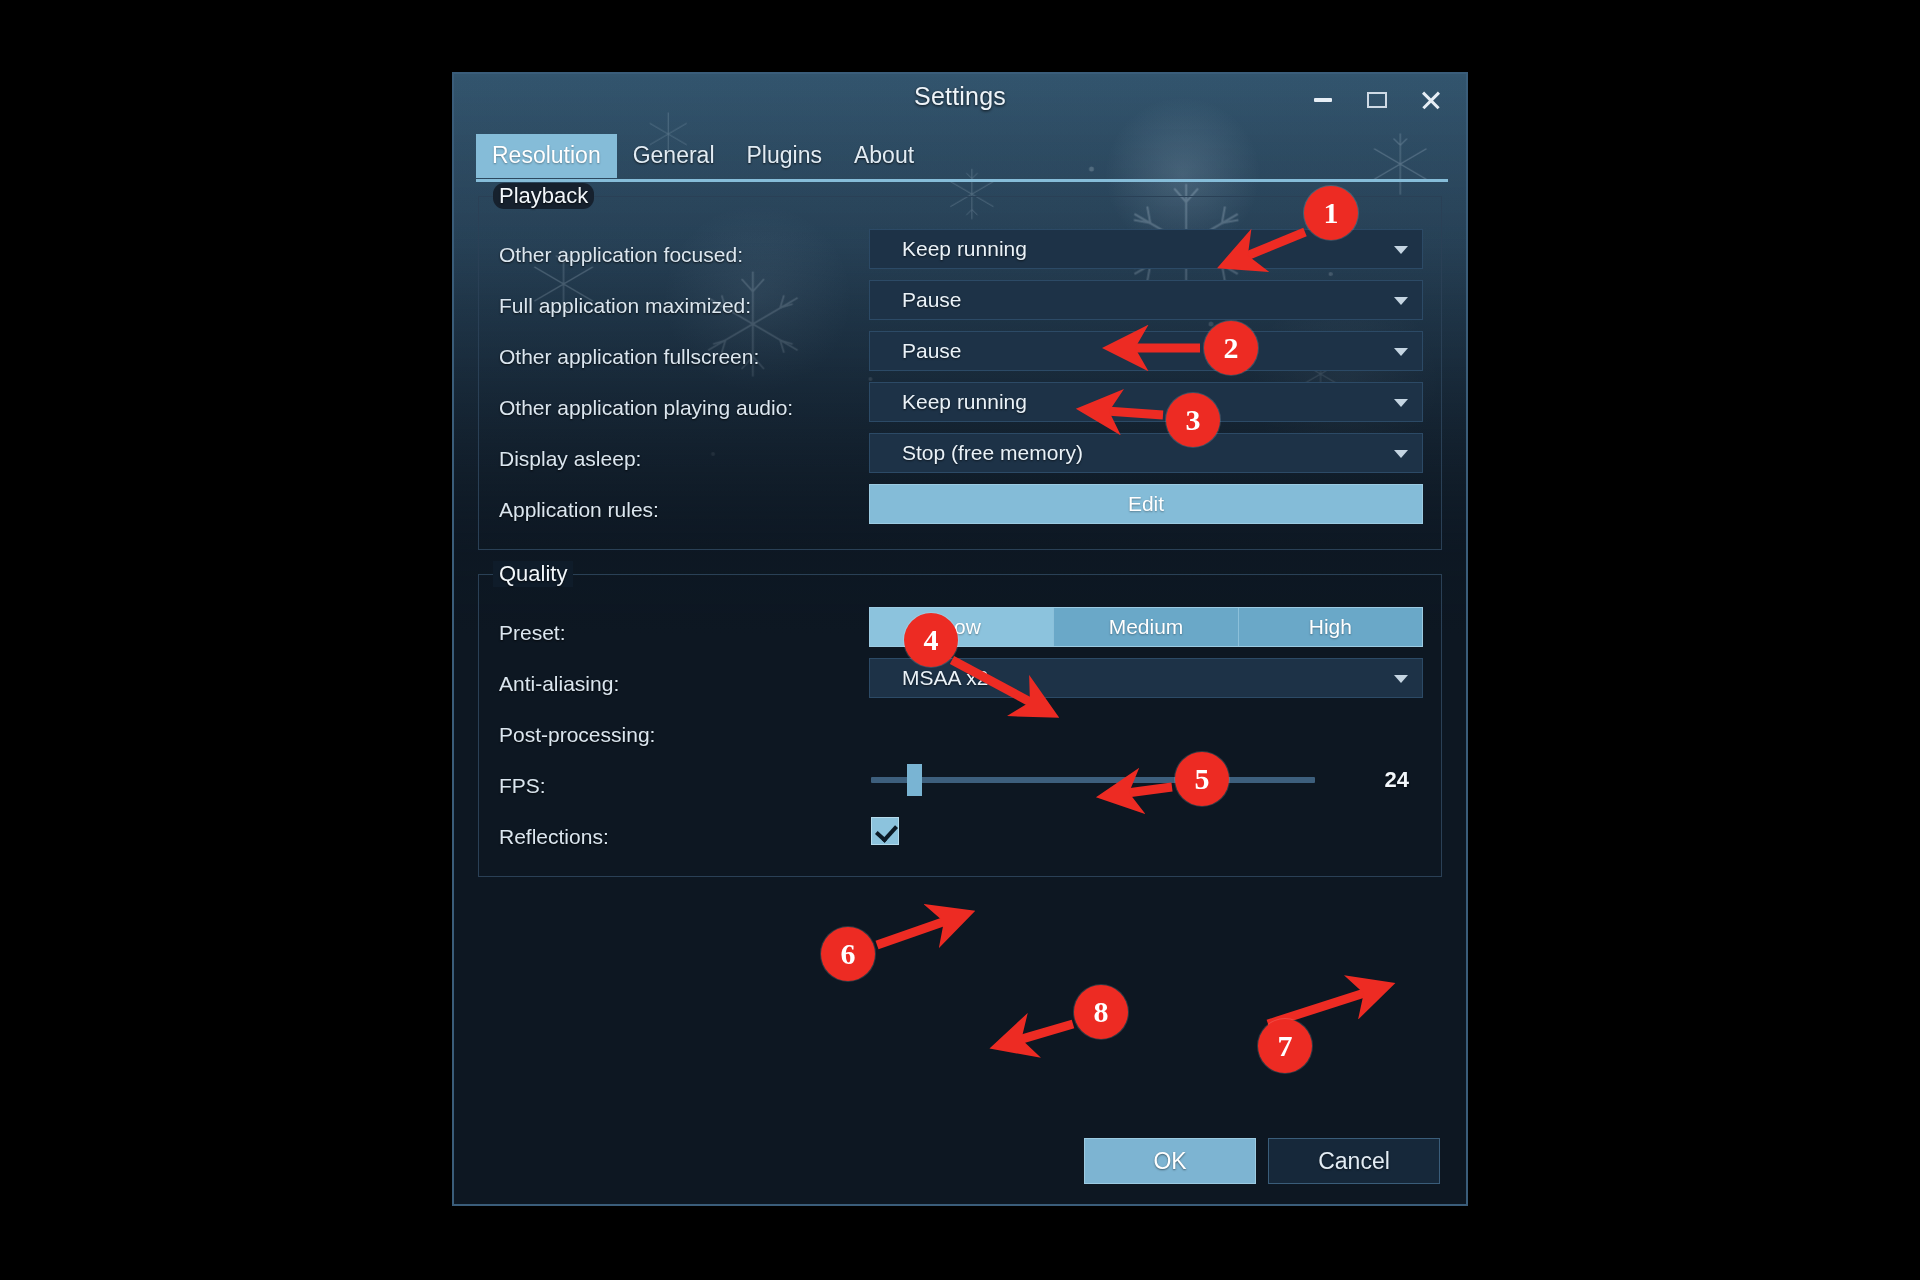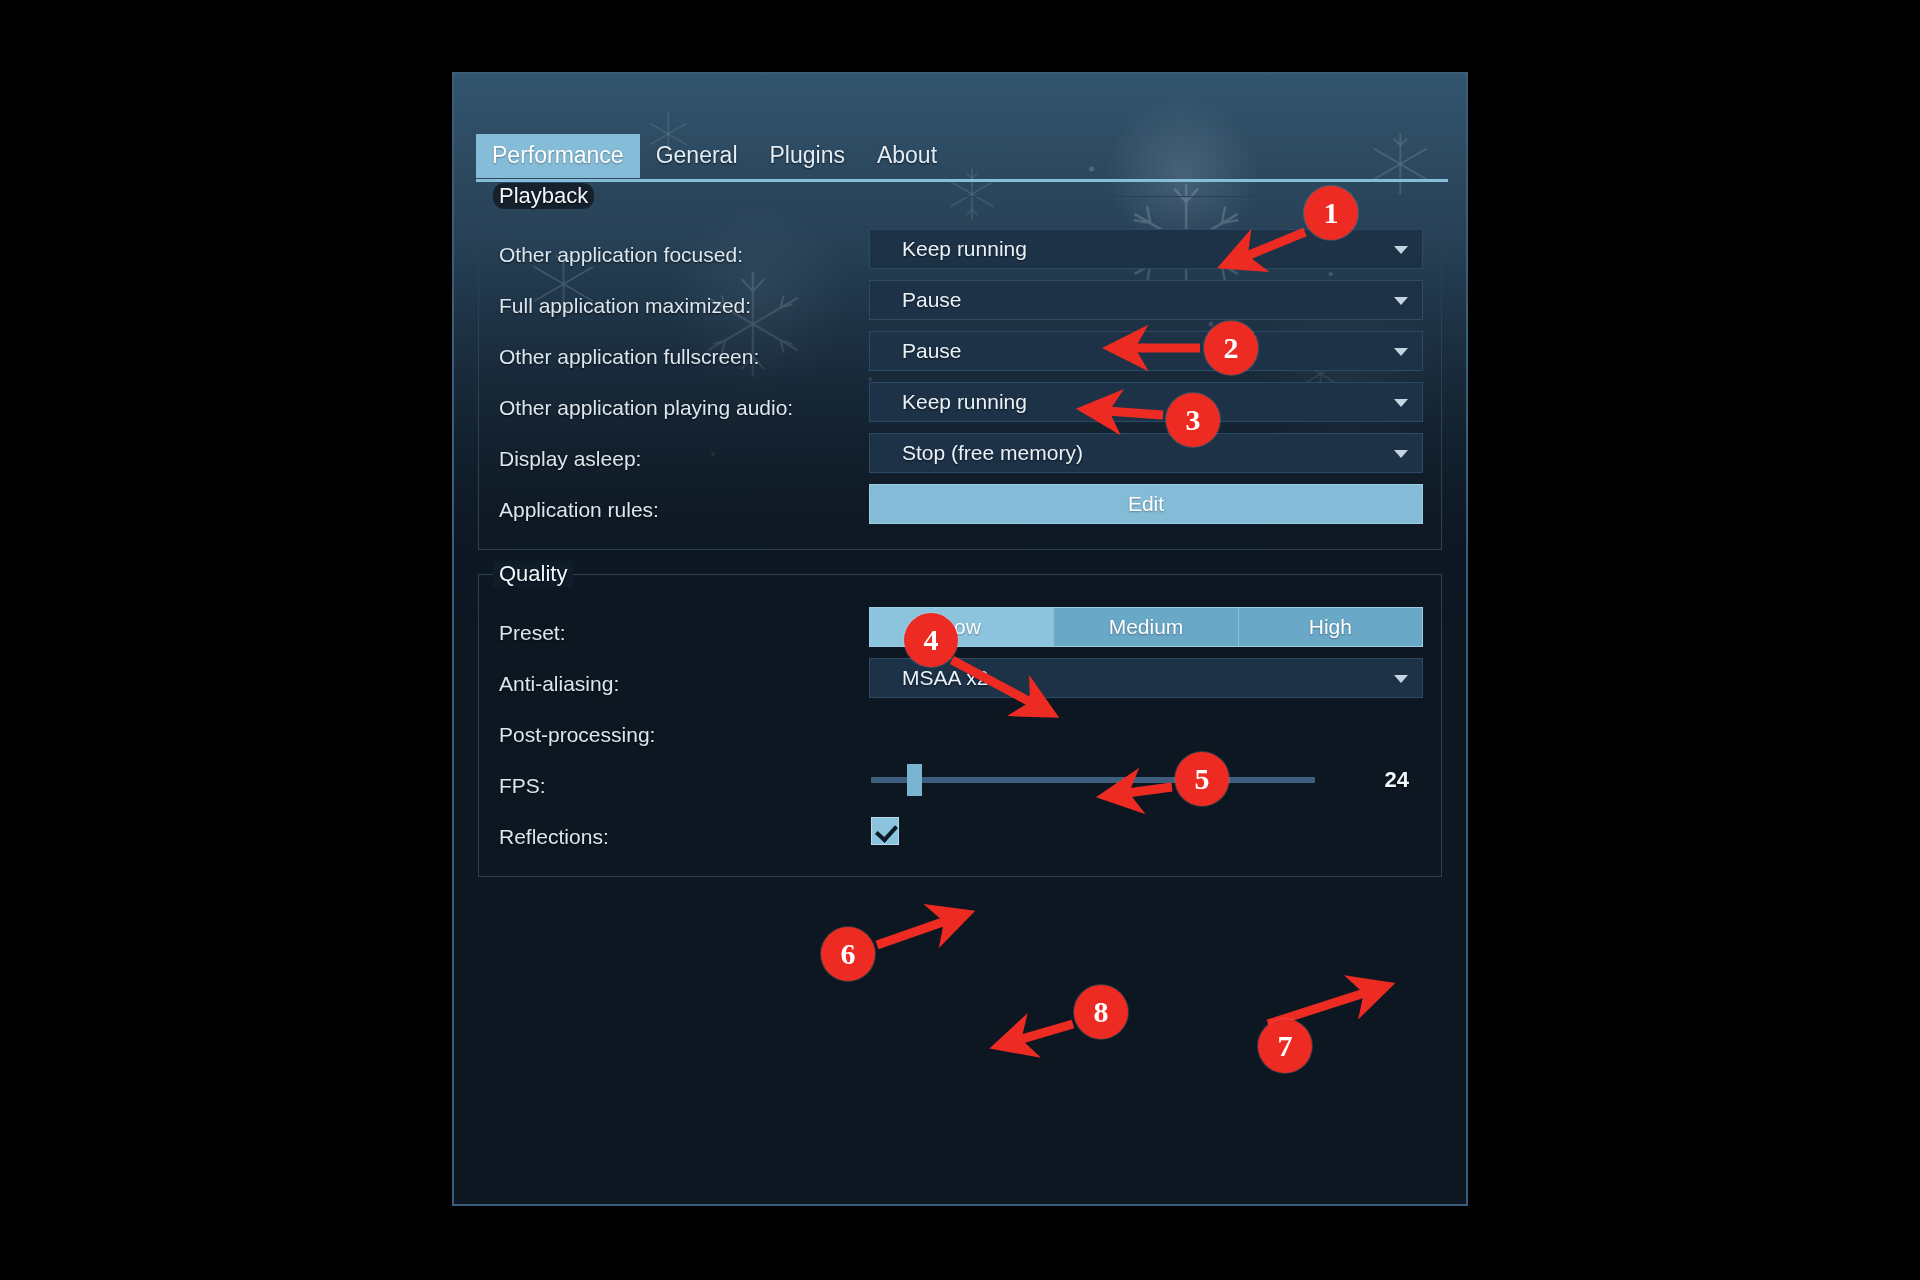--- a/index.html
+++ b/index.html
@@ -223,23 +223,37 @@
             <circle cx="760" cy="250" r="2.5"></circle>
           <circle cx="880" cy="200" r="2"></circle>
             <circle cx="260" cy="380" r="2"></circle>
           <circle cx="600" cy="420" r="1.8"></circle>
             <circle cx="150" cy="330" r="1.8"></circle>
         </g>
       </svg>
       <div class="panel-veil"></div>
     </div>
 
+    <div class="titlebar">
+      <div class="title-text">Settings</div>
+      <div class="wbtns">
+        <div class="wbtn">
+            <span class="ic-min"></span>
+          </div>
+        <div class="wbtn">
+            <span class="ic-max"></span>
+          </div>
+        <div class="wbtn">
+            <span class="ic-close"></span>
+          </div>
+      </div>
+    </div>
 
     <div class="tabs">
-      <div class="tab active">Performance</div>
+      <div class="tab active">Resolution</div>
       <div class="tab">General</div>
       <div class="tab">Plugins</div>
       <div class="tab">About</div>
     </div>
     <div class="tab-underline"></div>
 
     <div class="content">
 
       <div class="groupbox playback">
         <div class="gb-title">Playback</div>
@@ -344,20 +358,24 @@
 
         <div class="row">
           <div class="lbl">Reflections:</div>
           <div class="ctl">
             <div class="cbox"></div>
           </div>
         </div>
       </div>
     </div>
 
+    <div class="footer">
+      <div class="btn primary">OK</div>
+      <div class="btn ghost">Cancel</div>
+    </div>
   </div>
 
   <svg id="annots" viewBox="0 0 1920 1280">
     <defs>
       <marker id="ah" markerWidth="5.2" markerHeight="5.2" refX="3.4" refY="2.6" orient="auto">
         <path d="M0,0 L5.2,2.6 L0,5.2 L1.5,2.6 z" fill="#ed2b23"></path>
       </marker>
     </defs>
     <g stroke="#ed2b23" stroke-width="9" fill="none" marker-end="url(#ah)">
       <line x1="1305" y1="232" x2="1232" y2="262"></line>

